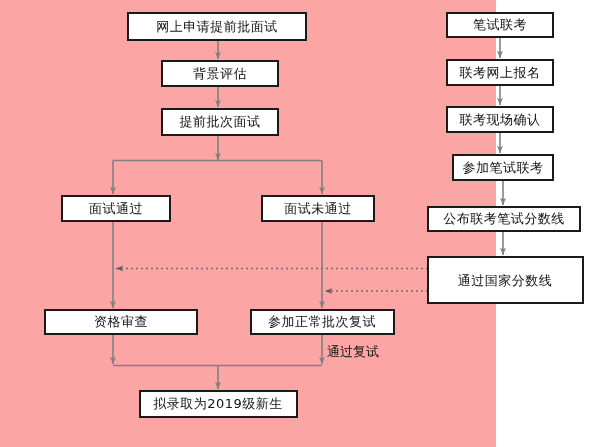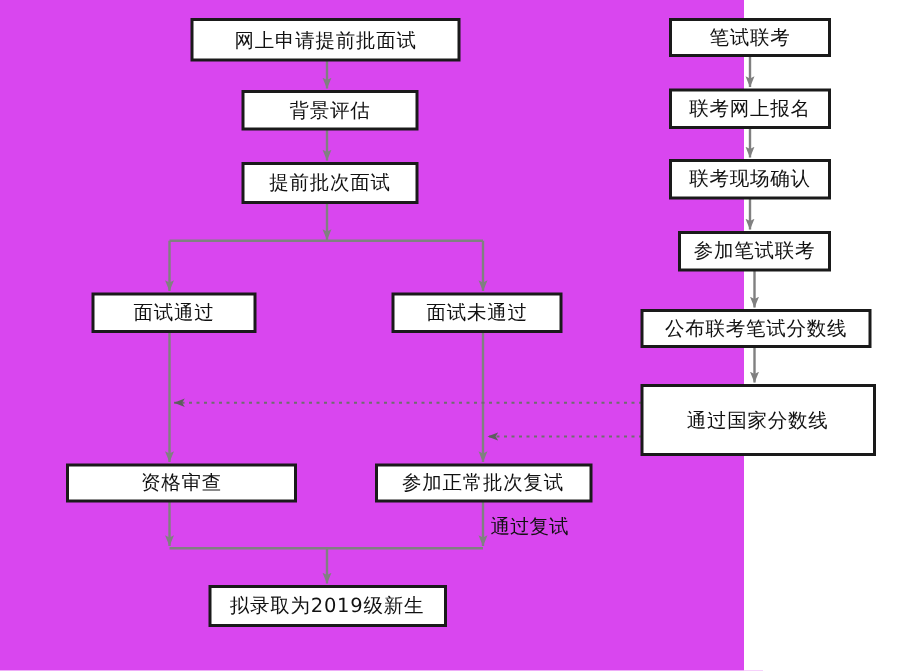--- a/index.html
+++ b/index.html
@@ -10,21 +10,21 @@
   body {
     width: 610px;
     height: 447px;
     overflow: hidden;
     font-family: "DejaVu Sans", "Liberation Sans", sans-serif;
   }
   #flowchart-root {
     position: relative;
     width: 496px;
     height: 447px;
-    background: #d946ef;
+    background: #fca5a5;
   }
   svg.flow-svg {
     position: absolute;
     top: 0;
     left: 0;
     width: 610px;
     height: 447px;
   }
   .node-box {
     fill: #ffffff;

